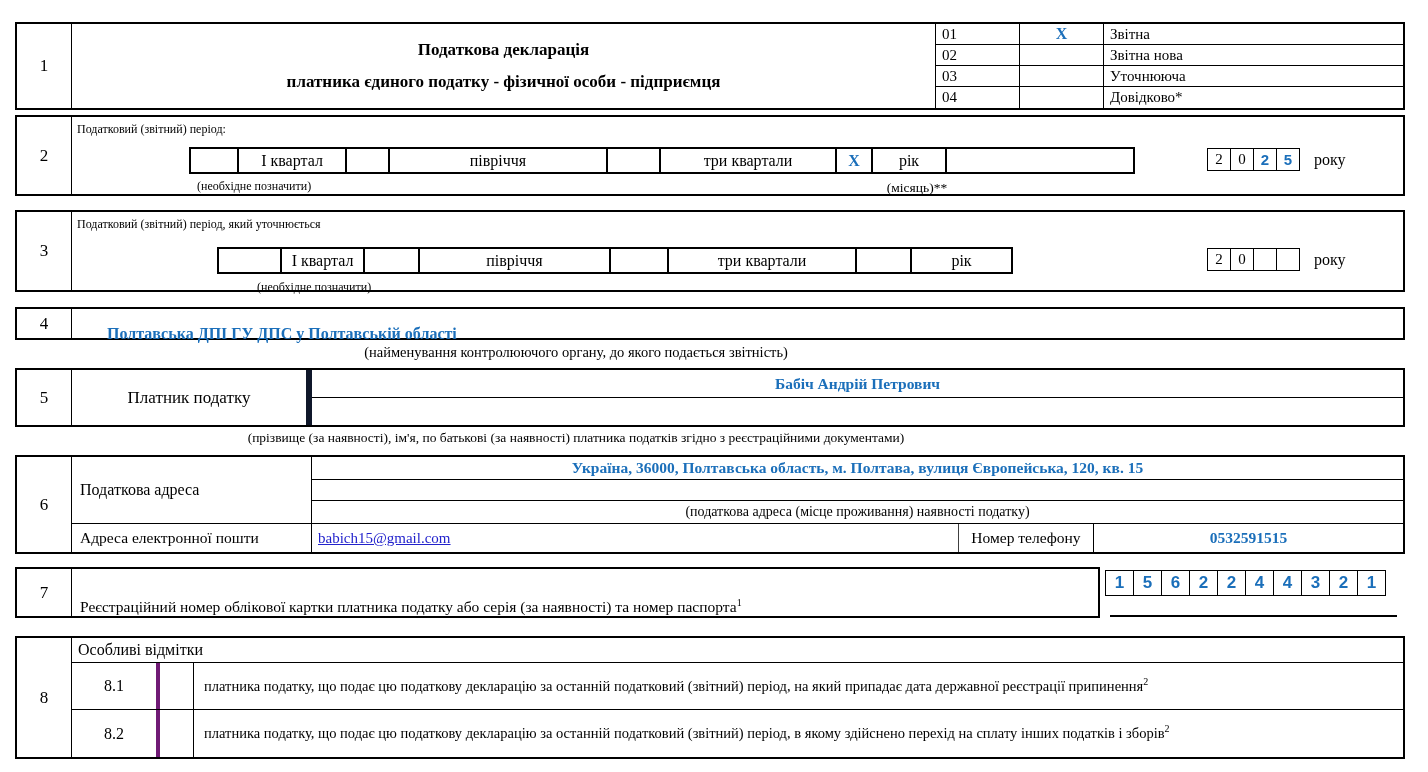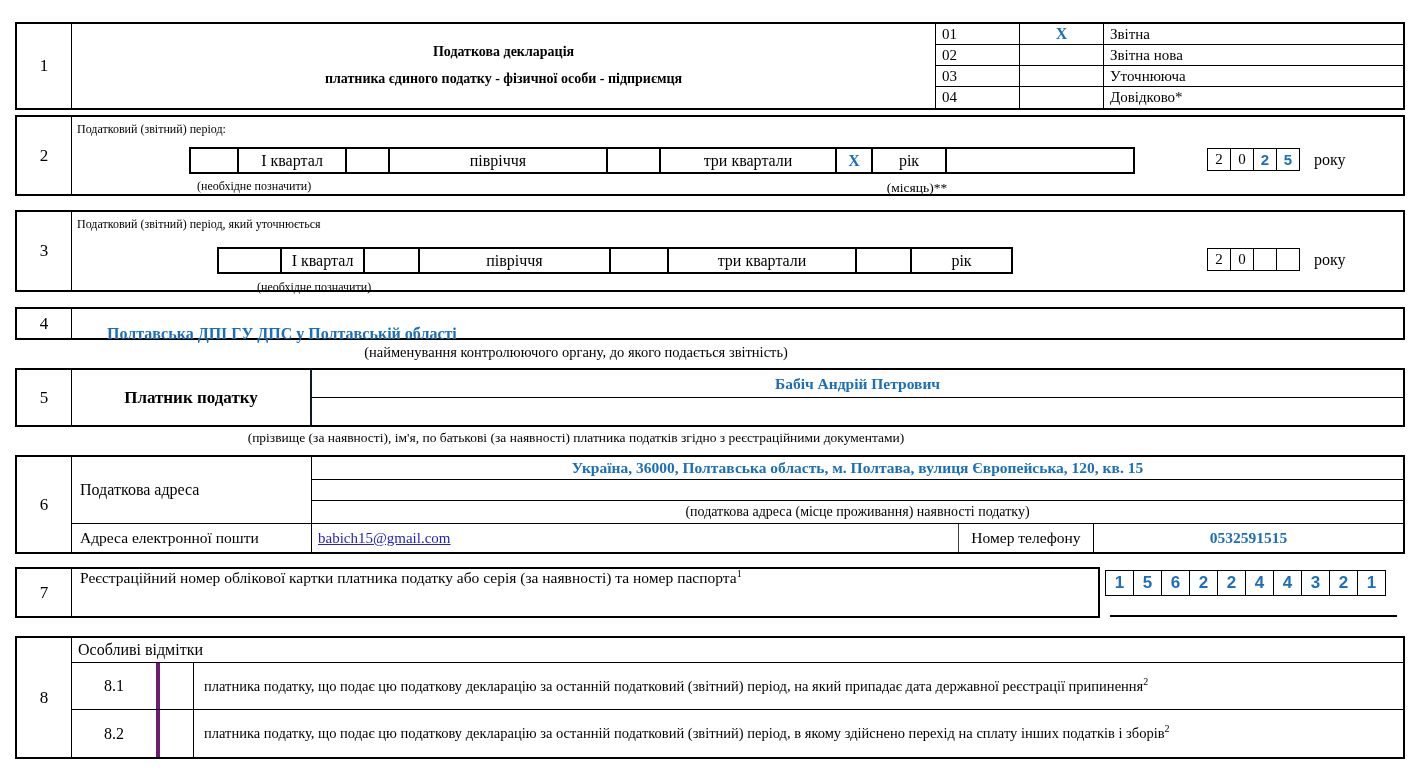--- a/index.html
+++ b/index.html
@@ -12,21 +12,21 @@
   .numcell {
     position:absolute; left:0; top:0; bottom:0; width:55px;
     border-right:1px solid #000; display:flex; align-items:center; justify-content:center;
     font-size:17px;
   }
 
   
   #sec1 { left:15px; top:22px; width:1390px; height:88px; }
   #sec1-title { position:absolute; left:55px; top:0; bottom:0; width:863px;
     display:flex; flex-direction:column; align-items:center; justify-content:center;
-    font-weight:bold; font-size:14px; line-height:1.9; text-align:center; }
+    font-weight:bold; font-size:17px; line-height:1.9; text-align:center; }
   #sec1-table { position:absolute; left:918px; right:0; top:0; bottom:0;
     border-left:1px solid #000; display:grid; grid-template-columns:84px 84px 1fr;
     grid-auto-rows:1fr; font-size:15px; }
   #sec1-table .c { border-bottom:1px solid #000; border-right:1px solid #000;
     display:flex; align-items:center; padding-left:6px; }
   #sec1-table .c.last-col { border-right:none; }
   #sec1-table .c.last-row { border-bottom:none; }
   #sec1-table .mark { justify-content:center; padding-left:0; font-weight:bold; color:#1b6fba; font-size:16px; }
 
   
@@ -53,21 +53,21 @@
   #sec4 { left:15px; top:307px; width:1390px; height:33px; }
   #sec4-value { position:absolute; left:55px; right:0; top:0; bottom:0;
     display:flex; align-items:center; padding-left:35px;
     color:#1b6fba; font-weight:bold; font-size:16px;margin-top:20px; }
   .caption { position:absolute; left:0; width:1152px; text-align:center; }
   #cap4 { top:344px; font-size:14.5px; }
 
   
   #sec5 { left:15px; top:368px; width:1390px; height:59px; }
   #sec5-label { position:absolute; left:55px; top:0; bottom:0; width:240px;
-    border-right:2px solid #0f172a; display:flex; align-items:center; justify-content:center; font-size:17px;font-weight:bold; }
+    border-right:6px solid #0f172a; display:flex; align-items:center; justify-content:center; font-size:17px; }
   #sec5-val { position:absolute; left:295px; right:0; top:0; height:28px;
     border-bottom:1px solid #000; display:flex; align-items:center; justify-content:center;
     color:#1b6fba; font-weight:bold; font-size:15.5px; }
   #cap5 { top:430px; font-size:13.5px; }
 
   
   #sec6 { left:15px; top:455px; width:1390px; height:99px; }
   #sec6-leftcol { position:absolute; left:55px; top:0; bottom:0; width:240px; border-right:1px solid #000; }
   #sec6-addr-label { position:absolute; left:0; right:0; top:0; height:67px; border-bottom:1px solid #000;
     display:flex; align-items:center; padding-left:8px; font-size:16px; }
@@ -82,21 +82,21 @@
   #sec6-r4 { position:absolute; left:0; right:0; top:67px; bottom:0; display:flex; }
   #sec6-email { flex:1; display:flex; align-items:center; padding-left:6px; }
   #sec6-email a, #sec6-email .link { color:#2222cc; text-decoration:underline; font-size:15px; }
   #sec6-phone-label { width:135px; border-left:1px solid #404040; display:flex; align-items:center; justify-content:center; font-size:15.5px; }
   #sec6-phone-value { width:310px; border-left:1px solid #000; display:flex; align-items:center; justify-content:center;
     color:#1b6fba; font-weight:bold; font-size:15.5px; }
 
   
   #sec7 { left:15px; top:567px; width:1085px; height:51px; }
   #sec7-text { position:absolute; left:55px; right:0; top:0; bottom:0;
-    display:flex; align-items:flex-start; padding-left:8px; padding-right:10px; font-size:15.5px; }
+    display:flex; align-items:flex-end; padding-left:8px; padding-right:10px; font-size:15.5px; }
   #sec7-digits { position:absolute; left:1105px; top:570px; display:flex; }
   .dbox { width:29px; height:26px; border:1px solid #000; margin-left:-1px;
     display:flex; align-items:center; justify-content:center;
     color:#1b6fba; font-weight:bold; font-size:17px;
     font-family:"Liberation Sans","DejaVu Sans",sans-serif; }
   .dbox:first-child { margin-left:0; }
   #sec7-line { position:absolute; left:1110px; top:615px; width:287px; height:2px; background:#000; }
 
   
   #sec8 { left:15px; top:636px; width:1390px; height:123px; }

